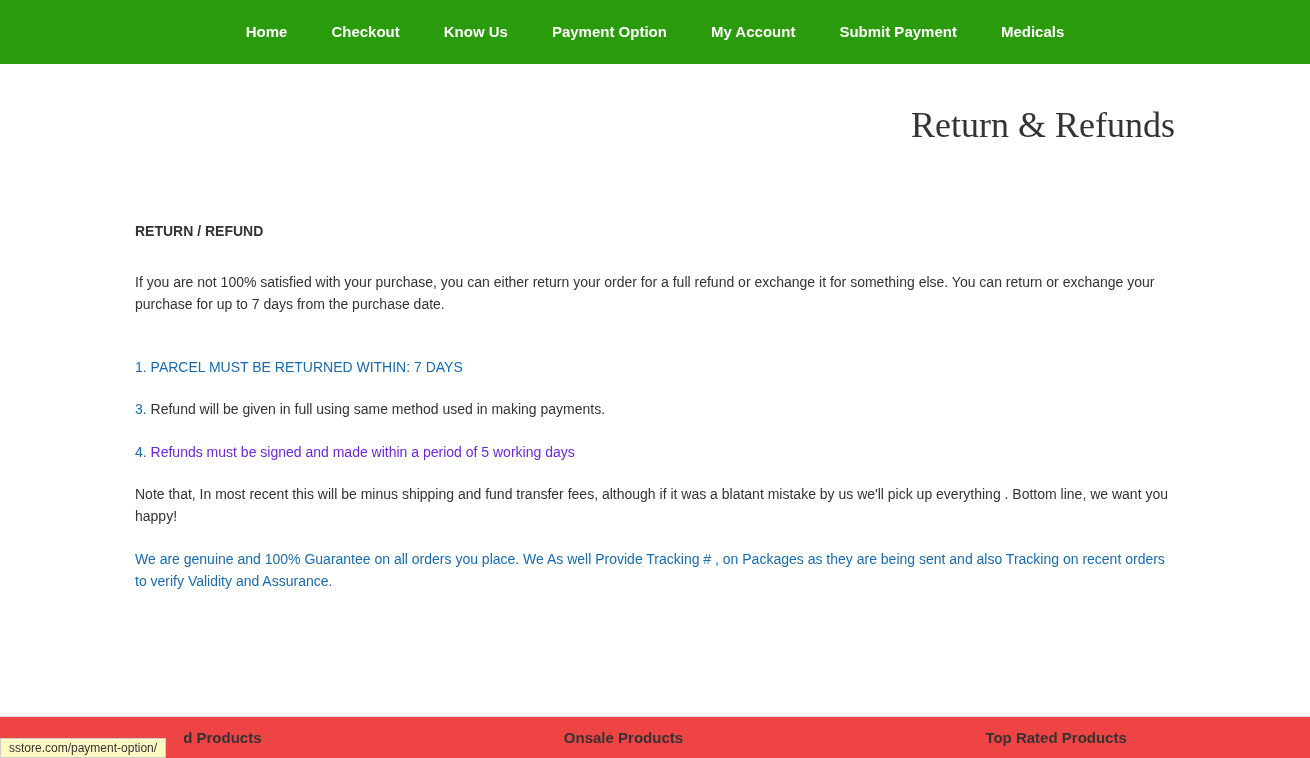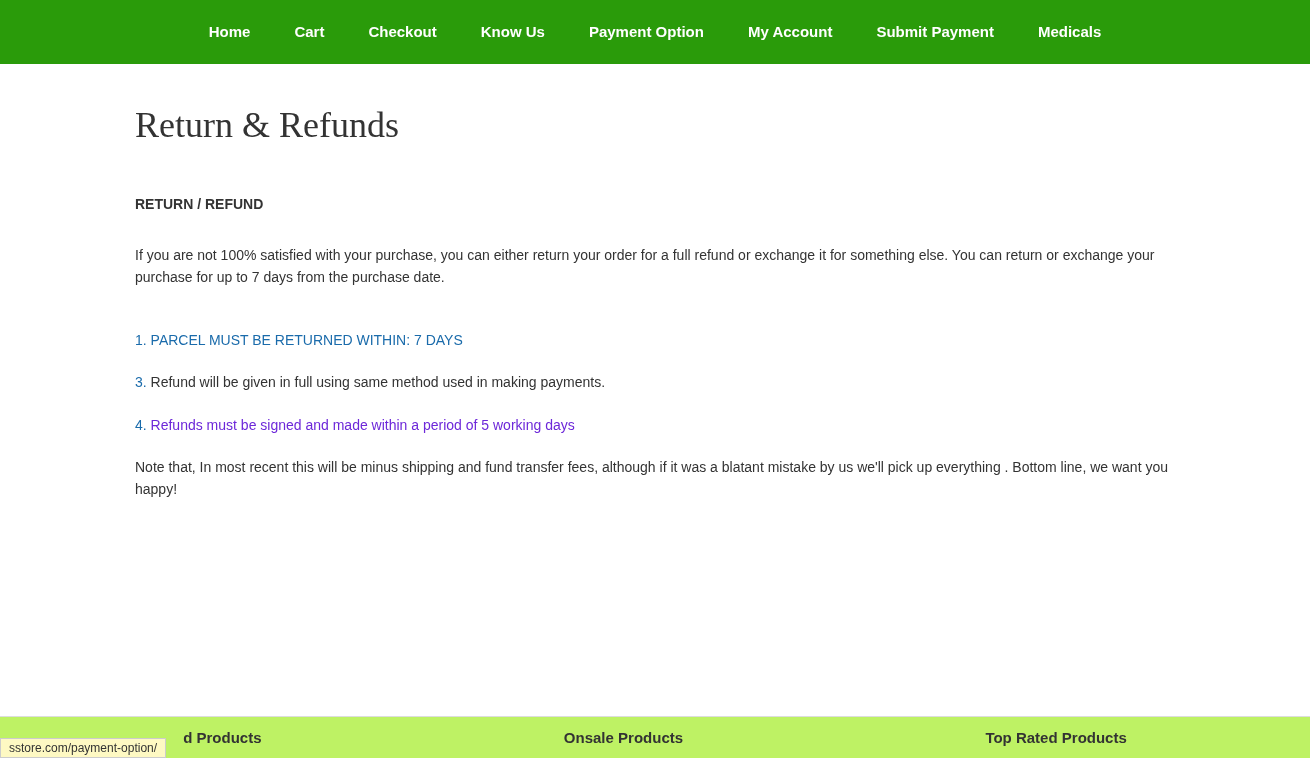--- a/index.html
+++ b/index.html
@@ -44,25 +44,25 @@
     }
 
     
     .main-content {
       max-width: 1200px;
       margin: 0 auto;
       padding: 40px 80px 60px 80px;
     }
 
     .page-title {
-      text-align: left;
+      text-align: right;
       font-size: 36px;
       font-weight: 300;
       color: #333;
-      margin-bottom: 50px;
+      margin-bottom: 77px;
       font-family: Georgia, serif;
     }
 
     .section-heading {
       font-weight: bold;
       font-size: 14px;
       color: #333;
       margin-bottom: 32px;
     }
 
@@ -100,21 +100,21 @@
       font-size: 14px;
       margin-bottom: 20px;
     }
 
     
     .footer-bar {
       position: fixed;
       bottom: 0;
       left: 0;
       right: 0;
-      background: #bef264;
+      background: #ef4444;
       border-top: 1px solid #ddd;
       display: flex;
       justify-content: space-around;
       align-items: center;
       padding: 12px 40px;
       font-size: 14px;
       color: #333;
       gap: 16px;
     }
 
@@ -139,23 +139,20 @@
   </style>
 </head>
 <body>
 
 <nav>
   <ul>
     <li>
       <a href="#">Home</a>
     </li>
     <li>
-      <a href="#">Cart</a>
-    </li>
-    <li>
       <a href="#">Checkout</a>
     </li>
     <li>
       <a href="#">Know Us</a>
     </li>
     <li>
       <a href="#">Payment Option</a>
     </li>
     <li>
       <a href="#">My Account</a>
@@ -187,20 +184,21 @@
     <span> Refund will be given in full using same method used in making payments.</span>
   </div>
 
   <div class="list-item">
     <span class="number blue-text" style="color:#1a6bab;">4.</span>
     <span style="color:#6d28d9;"> Refunds must be signed and made within a period of 5 working days</span>
   </div>
 
   <p class="note-text">Note that, In most recent this will be minus shipping and fund transfer fees, although if it was a blatant mistake by us we'll pick up everything . Bottom line, we want you happy!</p>
 
+  <p class="guarantee-text">We are genuine and 100% Guarantee on all orders you place. We As well Provide Tracking # , on Packages as they are being sent and also Tracking on recent orders to verify Validity and Assurance.</p>
 </div>
 
 <div class="footer-bar">
   <span class="footer-col">d Products</span>
   <span class="footer-col">Onsale Products</span>
   <span class="footer-col">Top Rated Products</span>
 </div>
 
 <div class="status-bar">
   <span>sstore.com/payment-option/</span>

